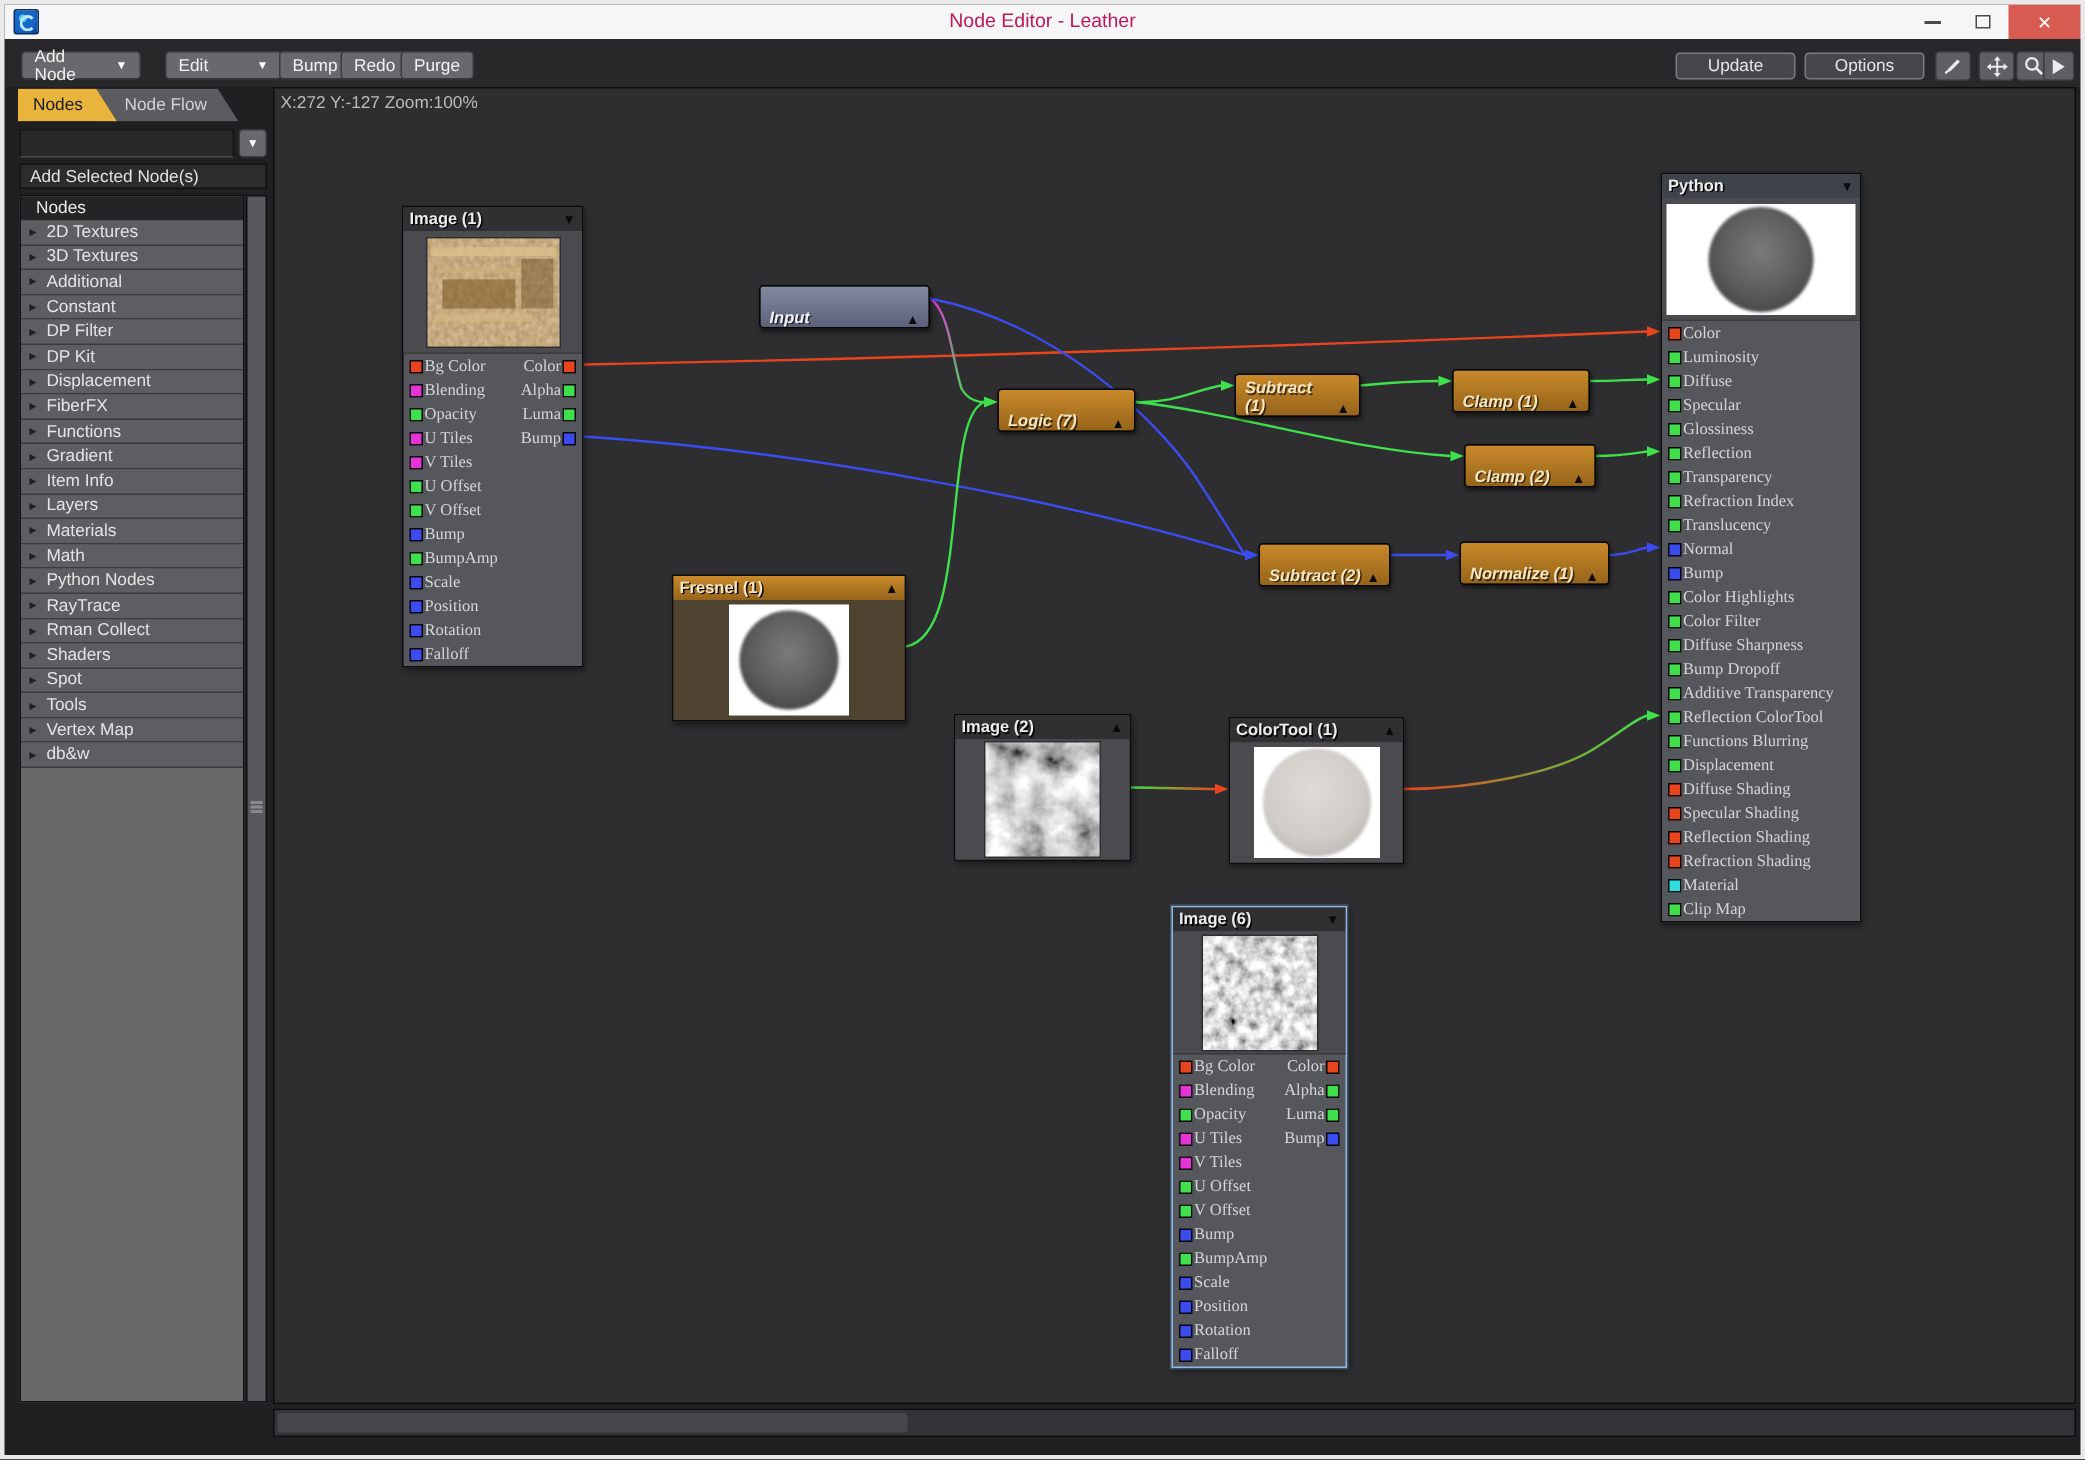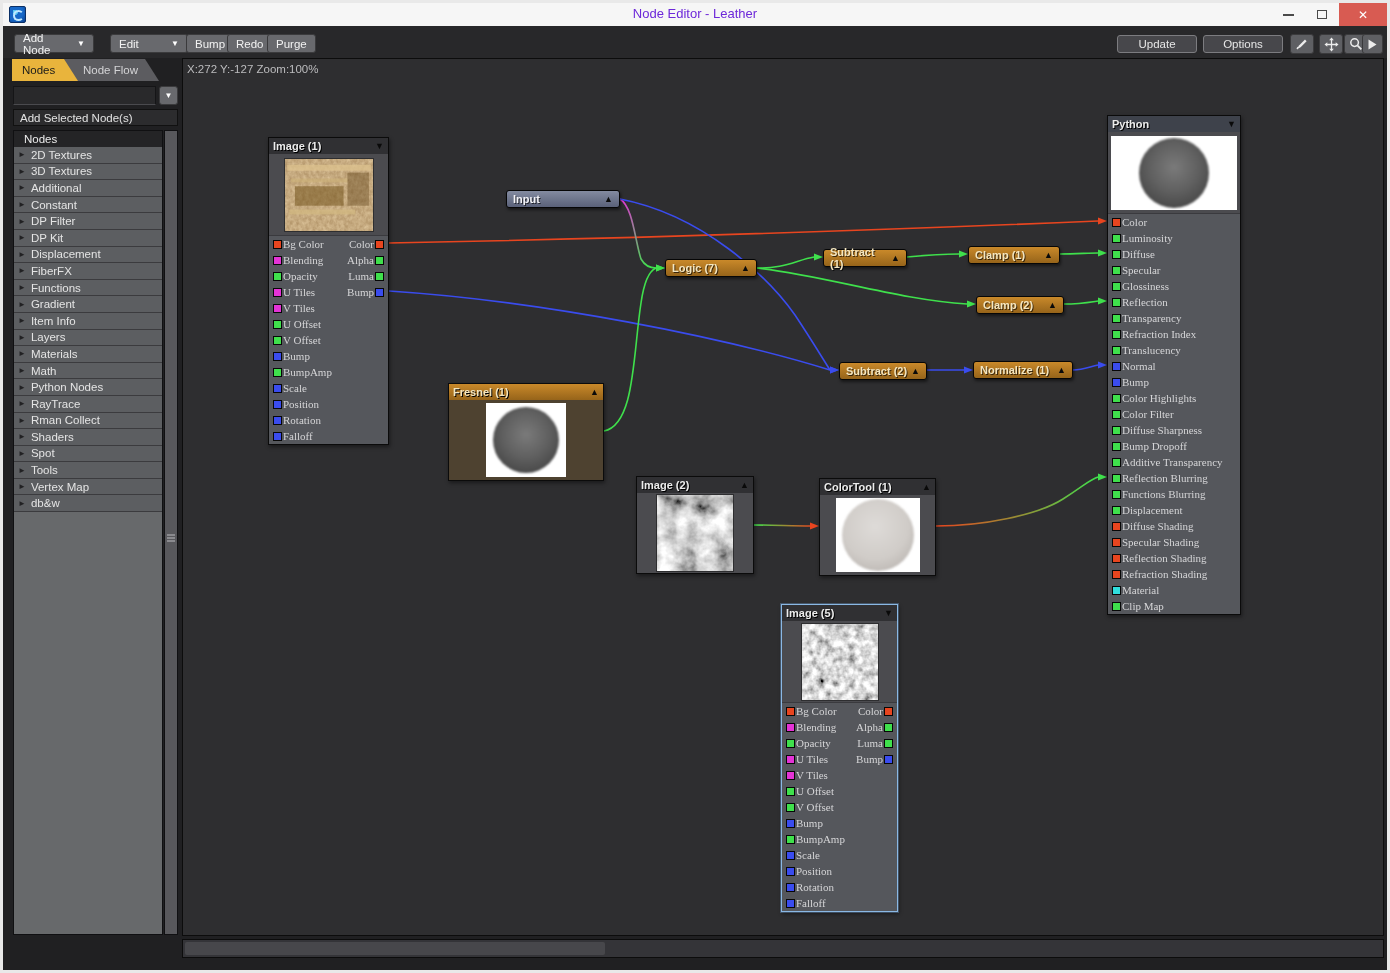--- a/index.html
+++ b/index.html
@@ -6,21 +6,21 @@
   html,body { background:#444; }
   body { font-family:"Liberation Sans", sans-serif; }
   .win { position:relative; width:1390px; height:973px; background:#202022; overflow:hidden; }
   .frame { position:absolute; inset:0; border:3px solid #e9e9e9; pointer-events:none; z-index:90; }
 
   
   .titlebar { position:absolute; left:3px; top:3px; right:3px; height:23px; background:#f6f6f6; }
   .app-icon { position:absolute; left:6px; top:3px; width:17px; height:17px; border-radius:2px;
     background:radial-gradient(circle at 35% 35%, #59c8f0 0 18%, #1668c8 20% 55%, #0b3f8e 100%); border:1px solid #0a2f66; }
   .app-icon::after{ content:""; position:absolute; left:3px; top:3px; width:7px; height:7px; border:2px solid #bfe8ff; border-right-color:transparent; border-radius:50%; }
-  .title-text { position:absolute; left:0; right:0; top:3px; text-align:center; font-size:13px; color:#6d28d9; }
+  .title-text { position:absolute; left:0; right:0; top:3px; text-align:center; font-size:13px; color:#be185d; }
   .wbtn { position:absolute; top:0; height:23px; display:flex; align-items:center; justify-content:center; cursor:default; }
   .wbtn.min { right:82px; width:34px; } .wbtn.max { right:48px; width:34px; }
   .wbtn.close { right:0; width:48px; background:#d85b52; }
   .glyph-min { width:11px; height:2px; background:#4a4a4a; }
   .glyph-max { width:10px; height:9px; border:1.5px solid #4a4a4a; }
   .glyph-close { color:#fff; font-size:12px; line-height:1; }
 
   
   .toolbar { position:absolute; left:3px; right:3px; top:26px; height:32px; background:#28282a; }
   .tbtn { position:absolute; top:8px; height:19px; background:#68696d; border:1px solid #3a3a3c; border-radius:3px;
@@ -72,22 +72,22 @@
   .tarea { height:82px; background:#4b4b4f; border-bottom:1px solid #3a3a3e; display:flex; align-items:center; justify-content:center; }
   .node.preview .tarea { height:80px; border-bottom:none; }
   .node.orange-v .tarea { background:#4e4230; }
   .wsq { background:#fff; height:74px; display:flex; align-items:center; justify-content:center; }
   .sph { border-radius:50%; filter:blur(1.2px); }
   .sph.dark { background:radial-gradient(circle at 50% 42%, #7a7a7a 0%, #606060 45%, #484848 78%, #3d3d3d 100%); }
   .sph.light { background:radial-gradient(circle at 46% 38%, #dedbd8 0%, #d0ccc8 55%, #b8b3af 88%, #a8a39f 100%); }
   .prow { display:flex; align-items:center; height:16px; padding:0 4px; gap:1px; color:#d5d5d7;font-family:Liberation Serif, serif; }
   .pin { width:9px; height:9px; border:1px solid #070707; flex:none; }
   .pr { margin-left:auto; }
-  .node.bar { height:18px; border:1px solid #060606; border-radius:3px; display:flex; align-items:center;
-    padding:0 6px; font-weight:bold; box-shadow:1px 2px 3px rgba(0,0,0,.5); text-shadow:1px 1px 0 rgba(0,0,0,.65); }
+  .node.bar { height:29px; border:1px solid #060606; border-radius:3px; display:flex; align-items:flex-end;
+    padding:0 6px; font-weight:bold; box-shadow:1px 2px 3px rgba(0,0,0,.5); text-shadow:1px 1px 0 rgba(0,0,0,.65);font-style:italic; }
   .node.bar .tri { margin-left:auto; color:#0a0a0a; font-size:9px; text-shadow:none; }
   .node.bar.slate { background:linear-gradient(#838ba0,#5a6179); color:#f2f2f6; }
   .node.bar.orange { background:linear-gradient(#c9892a,#96641a); color:#f4e6c0; }
   .thumb-svg { display:block; border:1px solid #2e2e30; }
 </style>
 </head>
 <body>
 
 <div class="win">
   <div class="frame"></div>
@@ -470,21 +470,21 @@
             <span class="tri">▲</span>
           </div>
           <div class="tarea">
             <div class="wsq" style="width:84px">
               <div class="sph light" style="width:72px;height:72px"></div>
             </div>
           </div>
         </div>
         <div class="node expanded selected" style="left: 598px; top: 545px; width: 117px;">
           <div class="nhead">
-            <span>Image (5)</span>
+            <span>Image (6)</span>
             <span class="tri">▼</span>
           </div>
           <div class="tarea">
             <svg class="thumb-svg" width="78" height="78">
     <defs>
                 <filter id="f-n4">
                   <feTurbulence type="fractalNoise" baseFrequency="0.13" numOctaves="3" seed="8"></feTurbulence>
                   <feColorMatrix type="saturate" values="0"></feColorMatrix>
                   <feComponentTransfer>
                     <feFuncR type="linear" slope="1.9" intercept="-0.25"></feFuncR>
@@ -630,21 +630,21 @@
             <div class="prow">
               <span class="pin" style="background:#3fe04c"></span>
               <span>Bump Dropoff</span>
             </div>
             <div class="prow">
               <span class="pin" style="background:#3fe04c"></span>
               <span>Additive Transparency</span>
             </div>
             <div class="prow">
               <span class="pin" style="background:#3fe04c"></span>
-              <span>Reflection Blurring</span>
+              <span>Reflection ColorTool</span>
             </div>
             <div class="prow">
               <span class="pin" style="background:#3fe04c"></span>
               <span>Functions Blurring</span>
             </div>
             <div class="prow">
               <span class="pin" style="background:#3fe04c"></span>
               <span>Displacement</span>
             </div>
             <div class="prow">

